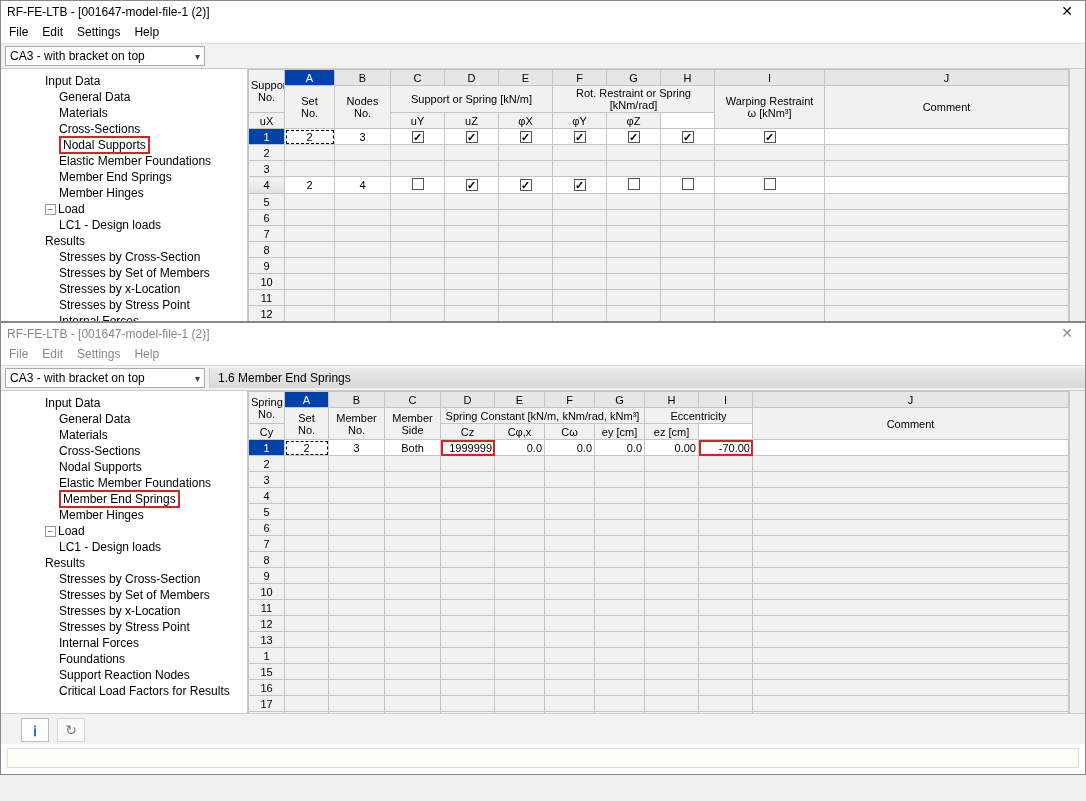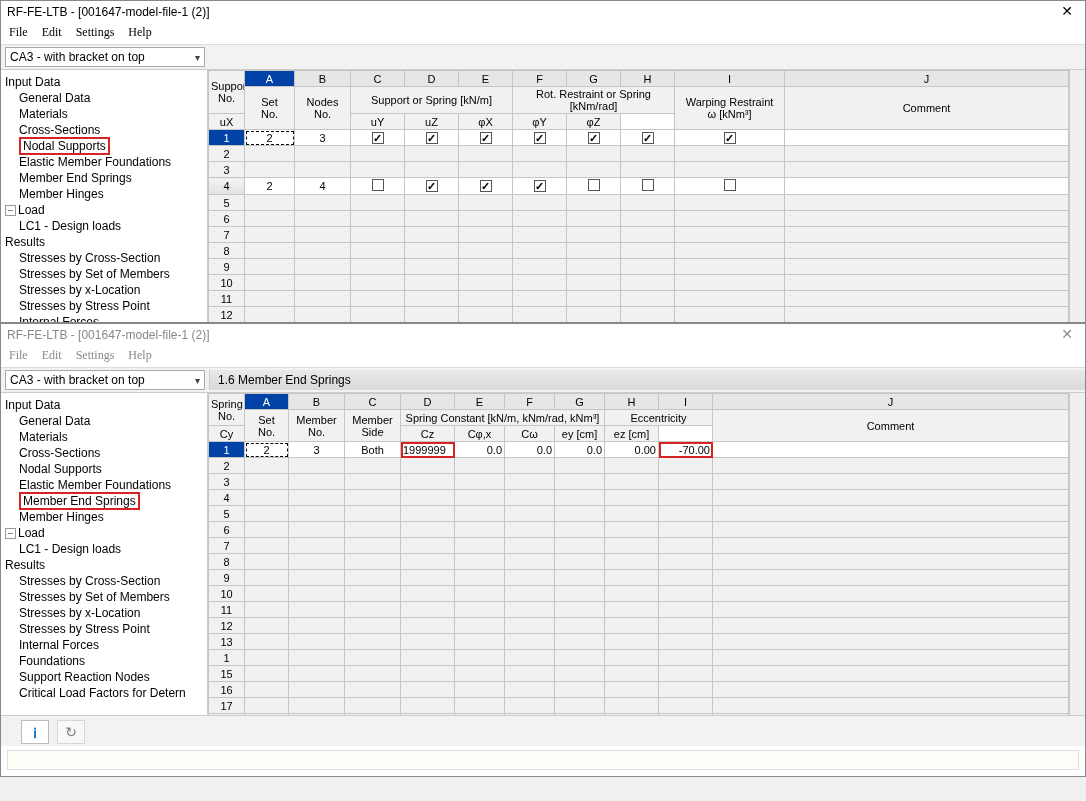--- a/index.html
+++ b/index.html
@@ -26,21 +26,21 @@
     text-align: center;
     font-size: 14px;
     cursor: pointer;
   }
   .menubar {
     display: flex;
     gap: 14px;
     padding: 2px 8px 4px 8px;
     font-size: 12px;
   }
-  .menubar span { cursor: pointer; font-family: Liberation Serif, serif; }
+  .menubar span { cursor: pointer; }
   .toolbar {
     display: flex;
     align-items: center;
     border-top: 1px solid #ddd;
     border-bottom: 1px solid #ccc;
     background: #f2f2f2;
   }
   .combo {
     width: 200px;
     padding: 2px 4px;
@@ -55,20 +55,21 @@
   .panel-title {
     flex: 1;
     background: linear-gradient(#e9e9e9,#d9d9d9);
     padding: 3px 8px;
     border-left: 1px solid #ccc;
     font-weight: 400;
     color: #000;
   }
   .body-split {
     display: flex;
+    padding-left: 40px;
   }
   .tree {
     width: 207px;
     background: #fff;
     border-right: 1px solid #ccc;
     padding: 4px 4px 4px 4px;
     font-size: 12px;
     overflow: hidden;
   }
   .tree ul { list-style: none; margin: 0; padding-left: 14px; }
@@ -487,21 +488,21 @@
         </ul>
         <li>Results</li>
         <ul>
           <li>Stresses by Cross-Section</li>
           <li>Stresses by Set of Members</li>
           <li>Stresses by x-Location</li>
           <li>Stresses by Stress Point</li>
           <li>Internal Forces</li>
           <li>Foundations</li>
           <li>Support Reaction Nodes</li>
-          <li>Critical Load Factors for Detern</li>
+          <li>Critical Load Factors for Results</li>
         </ul>
       </ul>
     </div>
 
     <div class="grid-wrap">
       <table class="grid">
         <colgroup>
           <col style="width:36px">
             <col style="width:44px">
             <col style="width:56px">
@@ -550,21 +551,21 @@
             <th>ey [cm]</th>
             <th>ez [cm]</th>
           </tr>
         </thead>
         <tbody id="lower-body">
             <tr>
               <td class="rowhdr sel">1</td>
               <td style="outline:1px dashed #000;outline-offset:-2px;">2</td>
               <td>3</td>
               <td>Both</td>
-              <td class="cell-redbox" style="text-align:left">1999999</td>
+              <td class="cell-redbox" style="text-align:right">1999999</td>
               <td style="text-align:right">0.0</td>
               <td style="text-align:right">0.0</td>
               <td style="text-align:right">0.0</td>
               <td style="text-align:right">0.00</td>
               <td class="cell-redbox" style="text-align:right">-70.00</td>
               <td></td>
               <td style="background:#efefef;border-left:1px solid #ccc"></td>
             </tr>
             <tr class="empty">
               <td class="rowhdr ">2</td>

